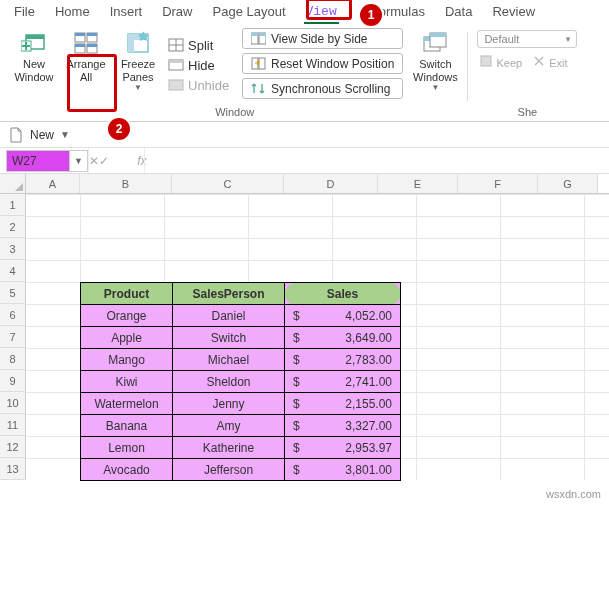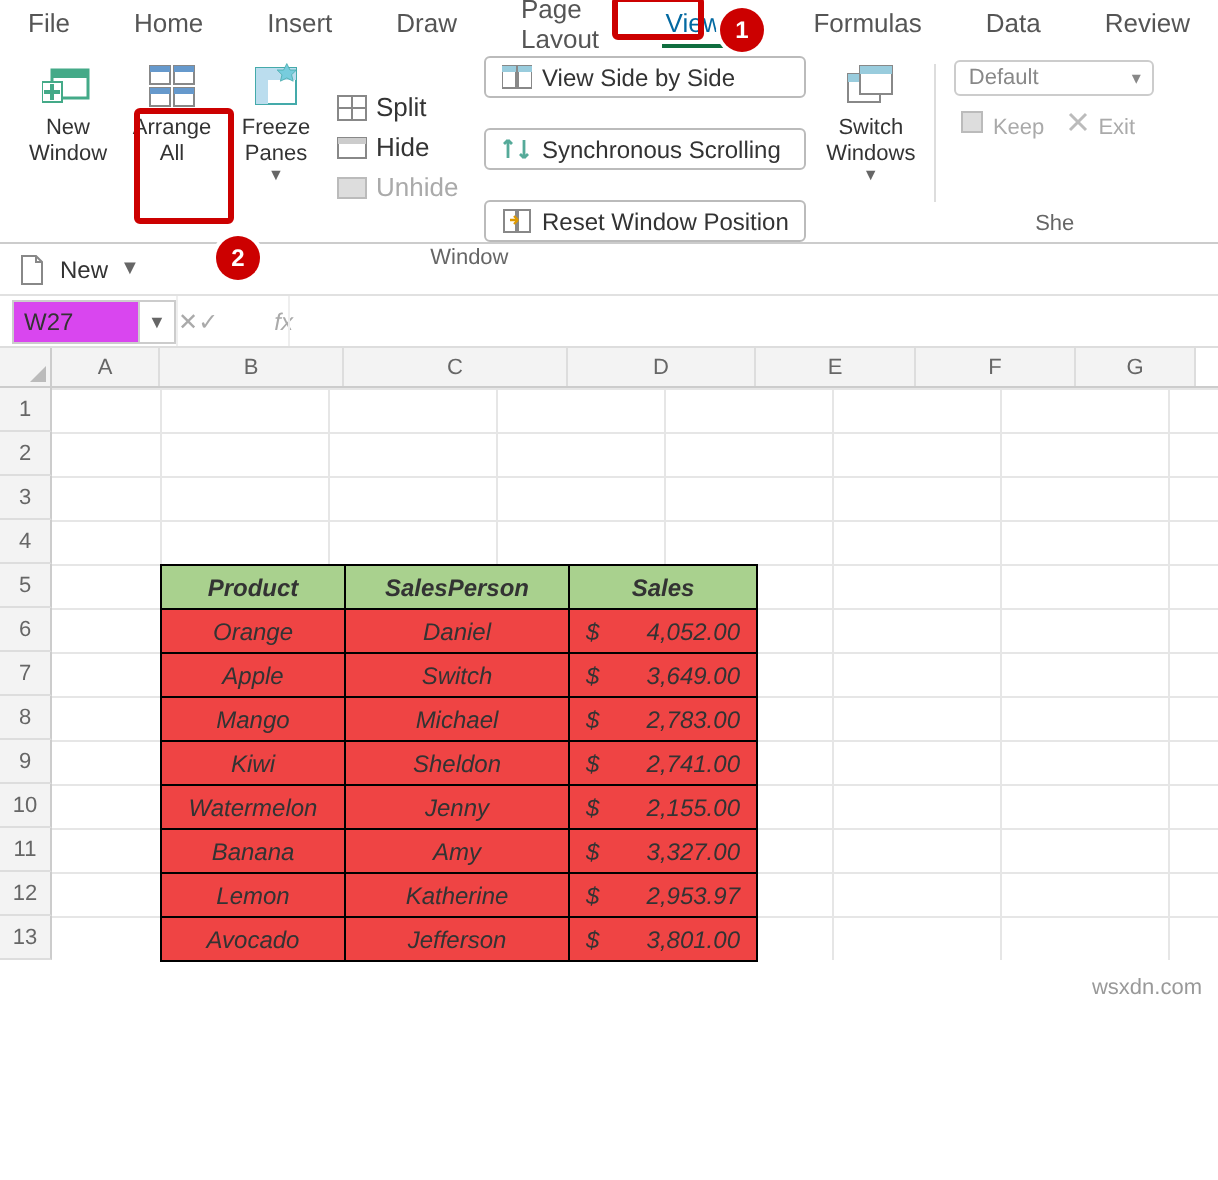--- a/index.html
+++ b/index.html
@@ -13,28 +13,28 @@
     position: relative;
   }
   
   .tabs {
     display: flex;
     align-items: center;
     height: 24px;
     padding: 0 4px;
     border-bottom: 0;
     font-size: 13px;
-    gap: 12px;
+    gap: 0;
   }
   .tab {
     padding: 3px 10px 4px 10px;
     color: #555;
     cursor: default;
   }
-  .tab.active { color: #0369a1; font-weight: 400; position: relative; }
+  .tab.active { color: #8b5cf6; font-weight: 400; position: relative; font-family: Liberation Mono, monospace; }
   .tab.active::after {
     content:"";
     position:absolute;
     left:8px; right:8px; bottom:-1px;
     height:2px; background:#0f6e3f;
   }
 
   
   .ribbon {
     display: flex;
@@ -94,21 +94,21 @@
   .stack3 .row { display:flex; align-items:center; gap:4px; padding:1px 2px;}
   .stack3 .row .ico { width:16px; height:16px; display:flex; align-items:center; justify-content:center;}
   .rbtn {
     display:flex; align-items:center; gap:5px;
     border:1px solid #bbb; border-radius:3px;
     padding:2px 8px; background:#fff; font-size:12px;
   }
   .rbtn .ico{width:15px;height:15px;display:flex;align-items:center;justify-content:center;}
   .disabled { color:#aaa; }
   .disabled .ico svg path, .disabled .ico svg rect, .disabled .ico svg line { stroke:#bbb !important; fill:#ddd !important;}
-  .macrogrp{ display:flex; flex-direction:column; gap:15px; justify-content:flex-start; padding-top:2px;}
+  .macrogrp{ display:flex; flex-direction:column; gap:4px; justify-content:flex-start; padding-top:2px;}
   .macrogrp .rbtn{min-width:140px;}
   .mdrop {
     border:1px solid #ccc; border-radius:3px;
     padding:2px 6px; font-size:11px; color:#888;
     min-width:100px; position:relative;
   }
   .mdrop::after{content:"▾"; position:absolute; right:6px; top:3px; font-size:9px;}
   .mrow{display:flex; gap:10px; font-size:11px; color:#aaa; padding-left:2px;}
   .mrow .ico{width:14px;height:14px;display:inline-flex;align-items:center;justify-content:center;}
 
@@ -164,31 +164,30 @@
     position:absolute; left:54px; top:22px; width:298px; height:44px;
     display:flex; align-items:center; justify-content:center;
     font-family: Georgia, 'Times New Roman', serif;
     font-weight:bold; font-style:italic; font-size:22px; color:#222;
     background:#fff;
   }
   
   .dt{
     position:absolute; left:54px; top:88px;
     border-collapse:collapse; font-size:12px;
-    background:#ef4444;
-    font-style:italic;
+    background:#f0abfc;
   }
   .dt th, .dt td{
     border:1.5px solid #000; height:22px; padding:0 6px;
   }
   .dt th{ background:#a9d18e; text-align:center; font-weight:bold;}
   .dt td{ text-align:center;}
   .dt td.sales{ text-align:right; padding:0 8px 0 6px; position:relative;}
   .dt td.sales .dol{ position:absolute; left:8px;}
-  .dt .cProd{width:92px;} .dt .cPers{width:112px;} .dt .cSales{width:94px;}
+  .dt .cProd{width:92px;} .dt .cPers{width:112px;} .dt .cSales{width:116px;border-radius:11px;}
 
   
   .hl{ position:absolute; border:3px solid #c00; border-radius:3px; pointer-events:none; z-index:20;}
   .hl-view{ left:306px; top:-2px; width:46px; height:22px;}
   .hl-arr{ left:67px; top:30px; width:50px; height:58px;}
   .badge{
     position:absolute; width:22px; height:22px; border-radius:50%;
     background:#c00; color:#fff; font-weight:bold; font-size:12px;
     display:flex; align-items:center; justify-content:center;
     box-shadow:0 0 0 2px #fff; z-index:21;
@@ -308,34 +307,34 @@
                 <rect x="8" y="1" width="7" height="11" fill="#fff" stroke="#888"></rect>
                 <rect x="0" y="1" width="7" height="3" fill="#9cd"></rect>
                 <rect x="8" y="1" width="7" height="3" fill="#9cd"></rect>
               </svg>
             </span>
           <span>View Side by Side</span>
         </div>
         <div class="rbtn">
           <span class="ico">
               <svg width="15" height="13">
-                <path d="M3 2 v9 M3 2 l-2 2 M3 2 l2 2 M11 11 v-9 M11 11 l-2 -2 M11 11 l2 -2" stroke="#5a9" stroke-width="1.4" fill="none"></path>
-              </svg>
-            </span>
-          <span>Synchronous Scrolling</span>
-        </div>
-        <div class="rbtn">
-          <span class="ico">
-              <svg width="15" height="13">
                 <rect x="1" y="1" width="6" height="11" fill="#fff" stroke="#888"></rect>
                 <rect x="8" y="1" width="6" height="11" fill="#fff" stroke="#888"></rect>
                 <path d="M4 6 l4 0 M8 6 l-2 -2 M8 6 l-2 2" stroke="#d90" stroke-width="1.2" fill="none"></path>
               </svg>
             </span>
           <span>Reset Window Position</span>
+        </div>
+        <div class="rbtn">
+          <span class="ico">
+              <svg width="15" height="13">
+                <path d="M3 2 v9 M3 2 l-2 2 M3 2 l2 2 M11 11 v-9 M11 11 l-2 -2 M11 11 l2 -2" stroke="#5a9" stroke-width="1.4" fill="none"></path>
+              </svg>
+            </span>
+          <span>Synchronous Scrolling</span>
         </div>
       </div>
 
       <div class="bigbtn" style="margin-left:4px;">
         <span class="ico">
           <svg width="26" height="24">
               <rect x="2" y="6" width="16" height="14" fill="#fff" stroke="#888"></rect>
               <rect x="2" y="6" width="16" height="4" fill="#9cd"></rect>
               <rect x="8" y="2" width="16" height="14" fill="#fff" stroke="#888"></rect>
               <rect x="8" y="2" width="16" height="4" fill="#9cd"></rect>

